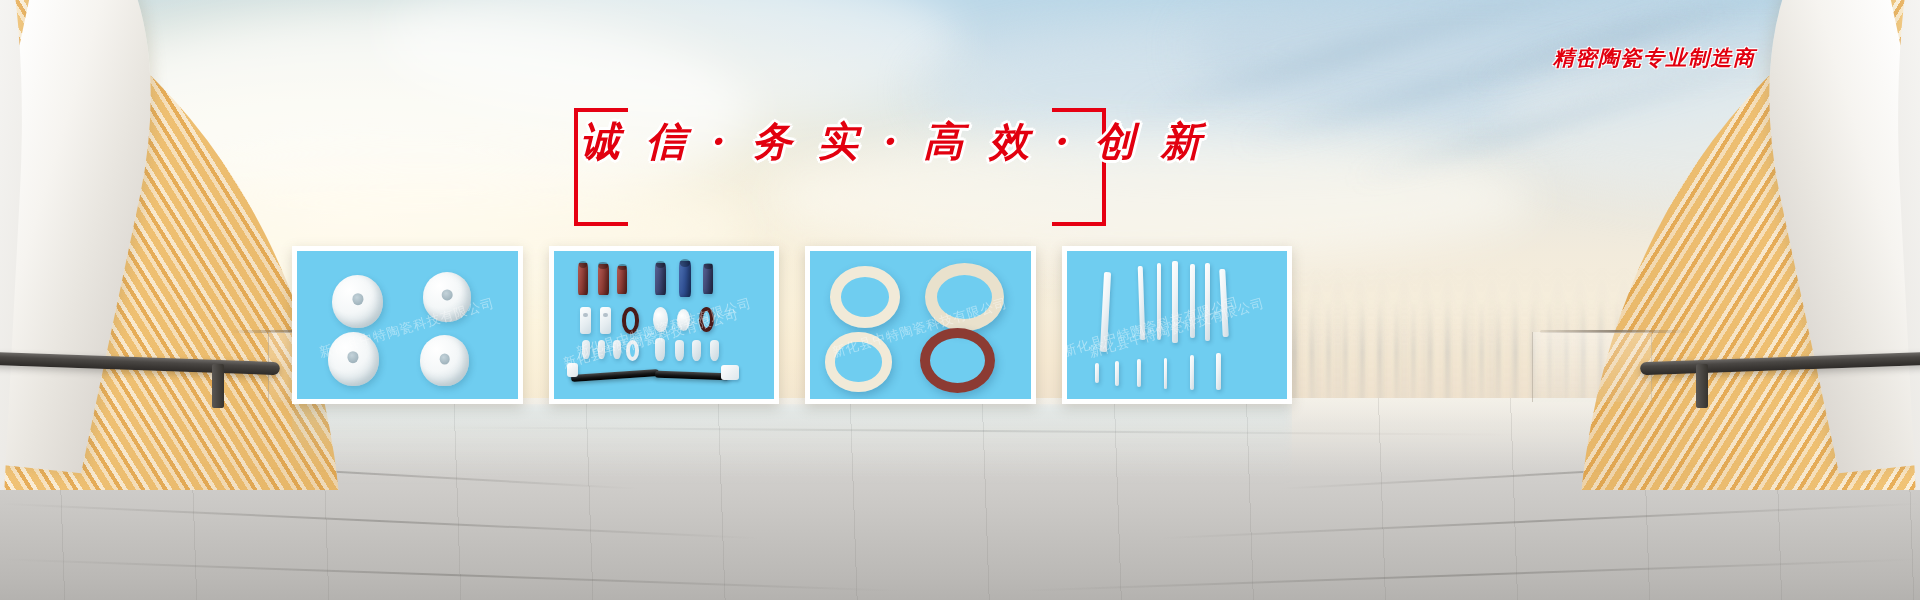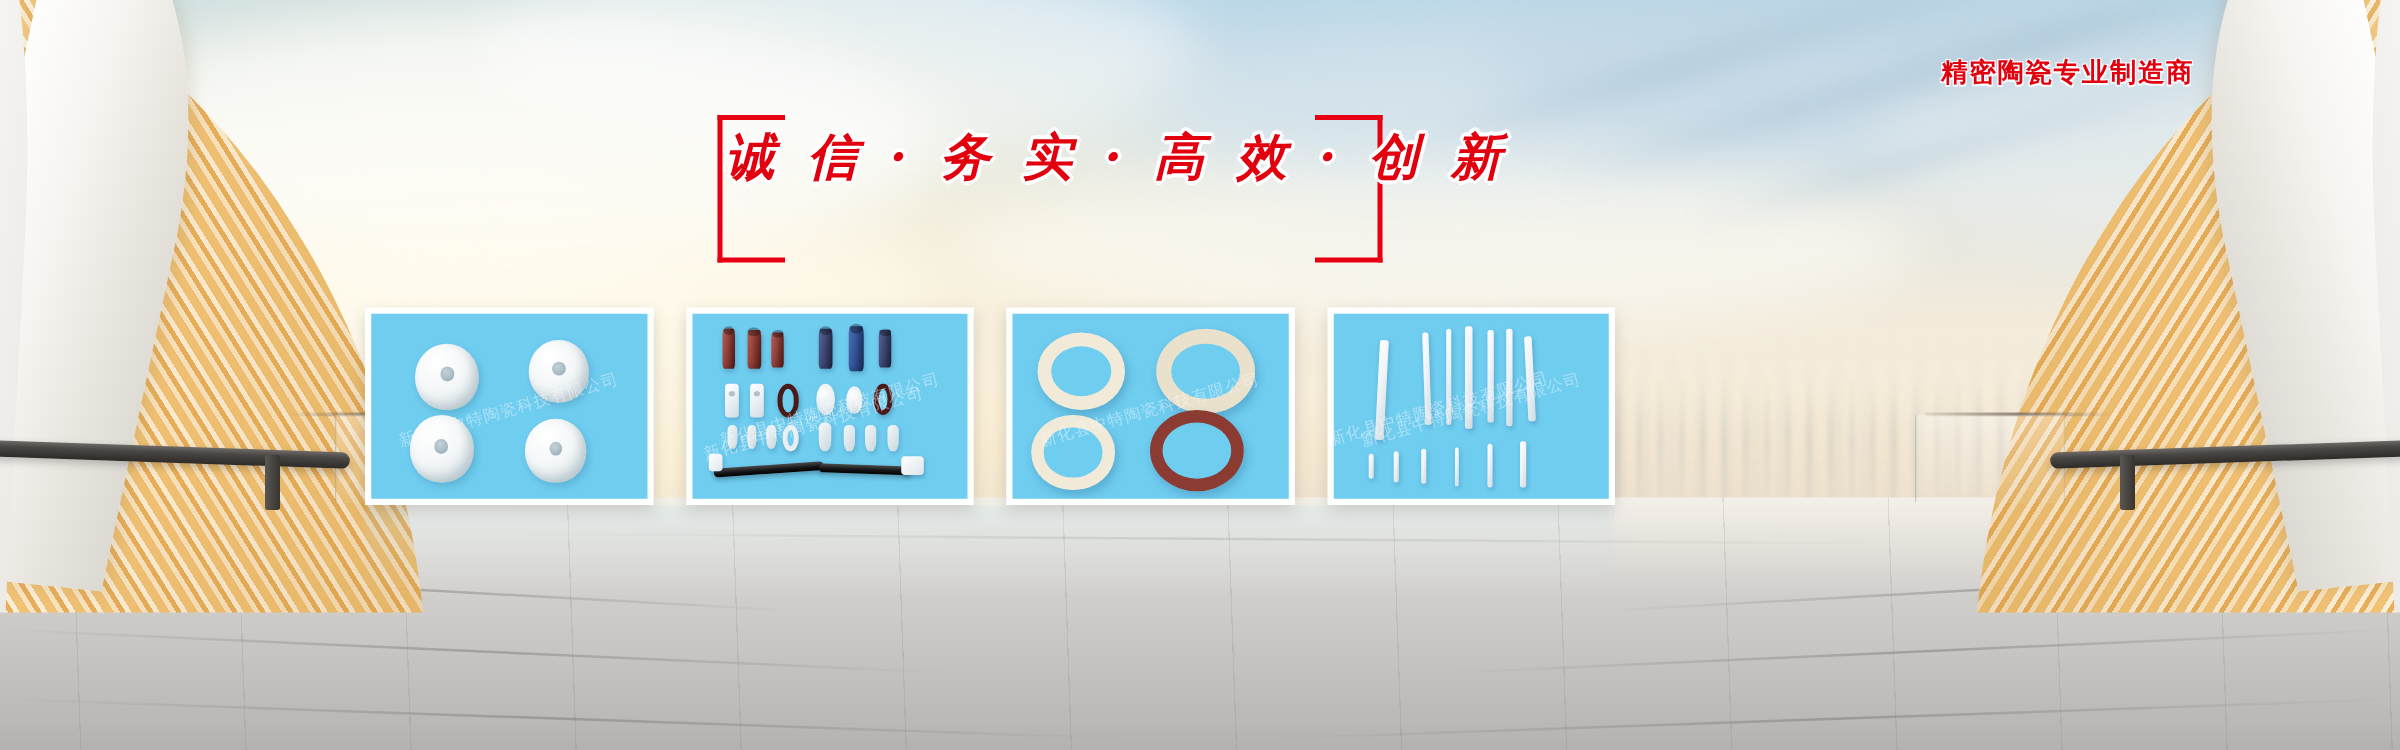--- a/index.html
+++ b/index.html
@@ -211,21 +211,21 @@
   .fs2 { left:0;    top:520px; width:760px;  transform:rotate(2.6deg); }
   .fs3 { left:0;    top:574px; width:900px;  transform:rotate(2.0deg); }
   .fs4 { right:0;   top:470px; width:640px;  transform:rotate(-3.2deg); }
   .fs5 { right:0;   top:520px; width:760px;  transform:rotate(-2.6deg); }
   .fs6 { right:0;   top:574px; width:900px;  transform:rotate(-2.0deg); }
   .fs7 { left:420px; top:430px; width:1100px; transform:rotate(.4deg); opacity:.5; }
 
   
   .slogan-zone {
     position:absolute;
-    left:580px; top:92px;
+    left:580px; top:108px;
     width:520px; height:118px;
   }
   .bracket {
     position:absolute;
     top:0;
     width:54px; height:118px;
     border-top:4px solid #e60012;
     border-bottom:4px solid #e60012;
   }
   .bracket-left  { left:-6px;  border-left:4px solid #e60012;  }
@@ -261,20 +261,21 @@
   }
 
   
   .contact {
     position:absolute;
     left:1553px; top:48px;
     width:330px;
     color:#e2000f;
     text-shadow:-1px -1px 0 rgba(255,255,255,.85), 1px 1px 0 rgba(255,255,255,.85),
                 -1px  1px 0 rgba(255,255,255,.85), 1px -1px 0 rgba(255,255,255,.85);
+    font-style:italic;
   }
   .contact-title {
     font-family:"DejaVu Sans", sans-serif;
     font-size:21px;
     font-weight:700;
     letter-spacing:1.5px;
     line-height:1;
   }
   .contact-label {
     margin-top:28px;

